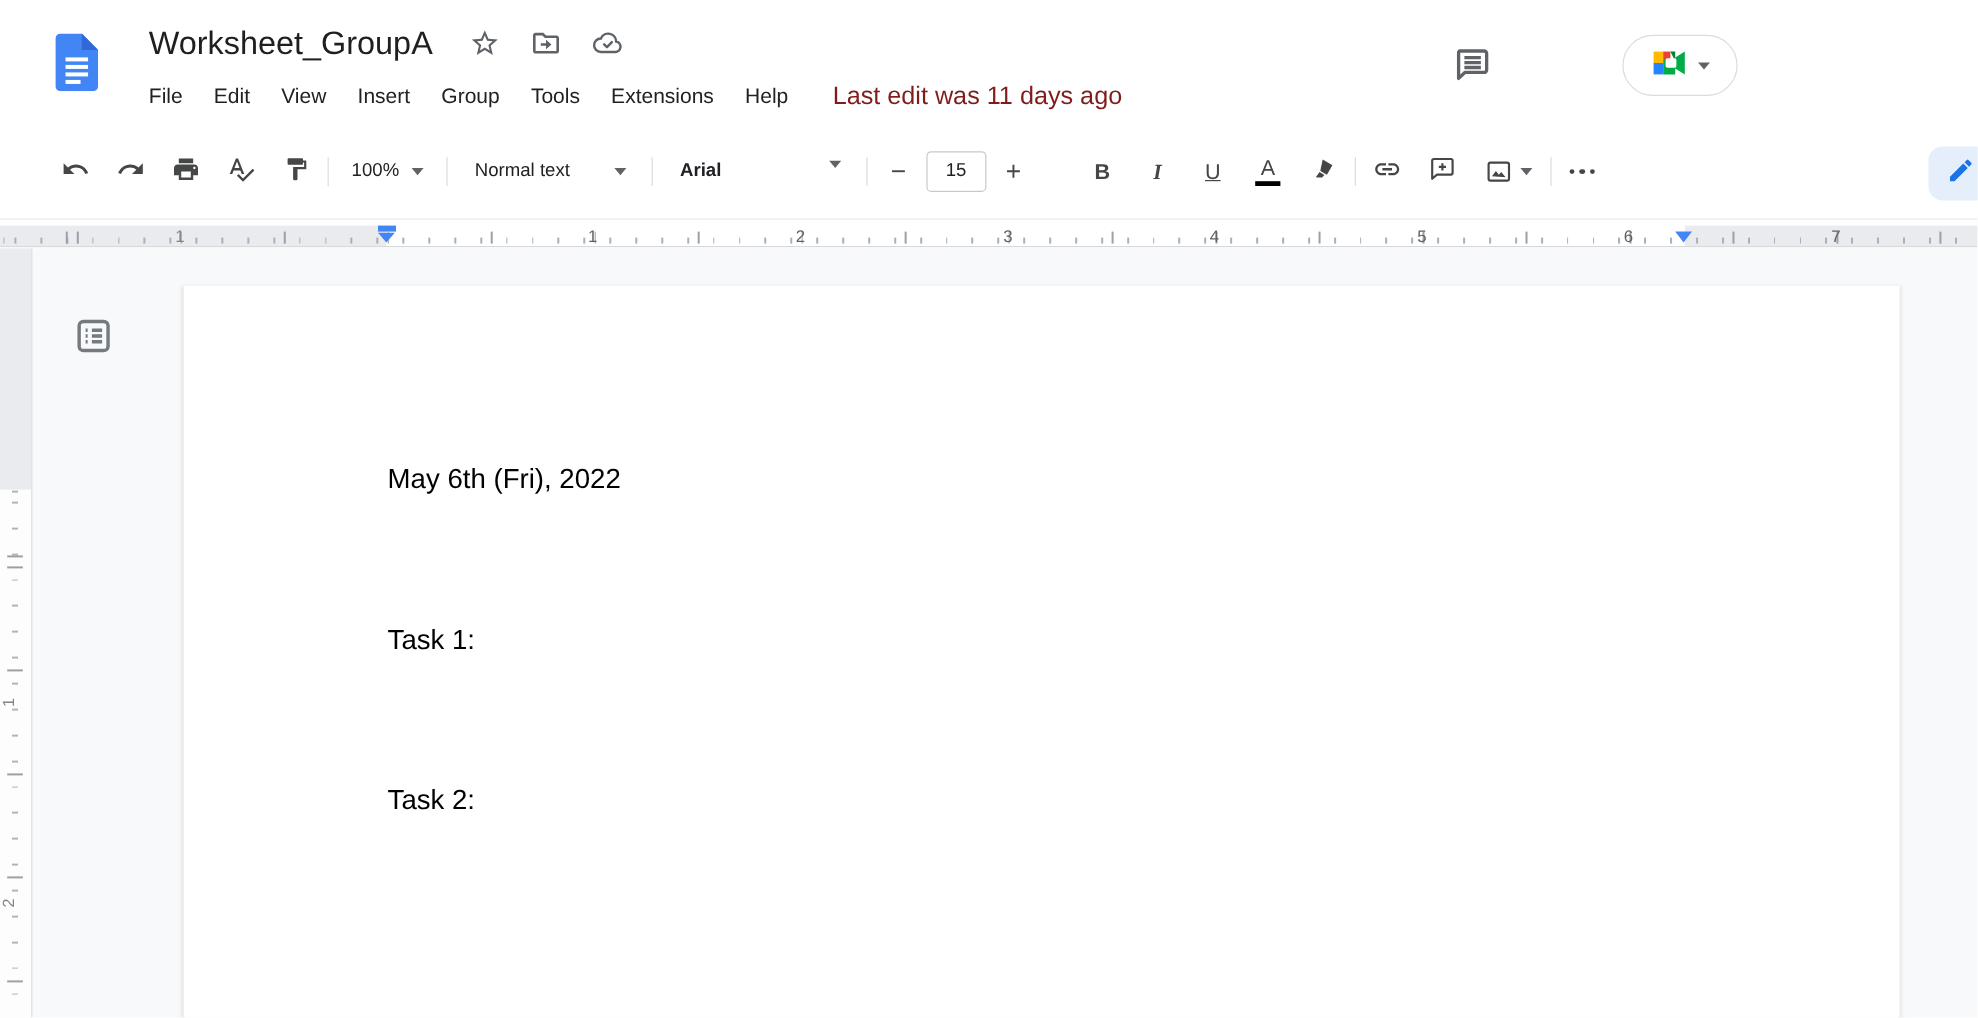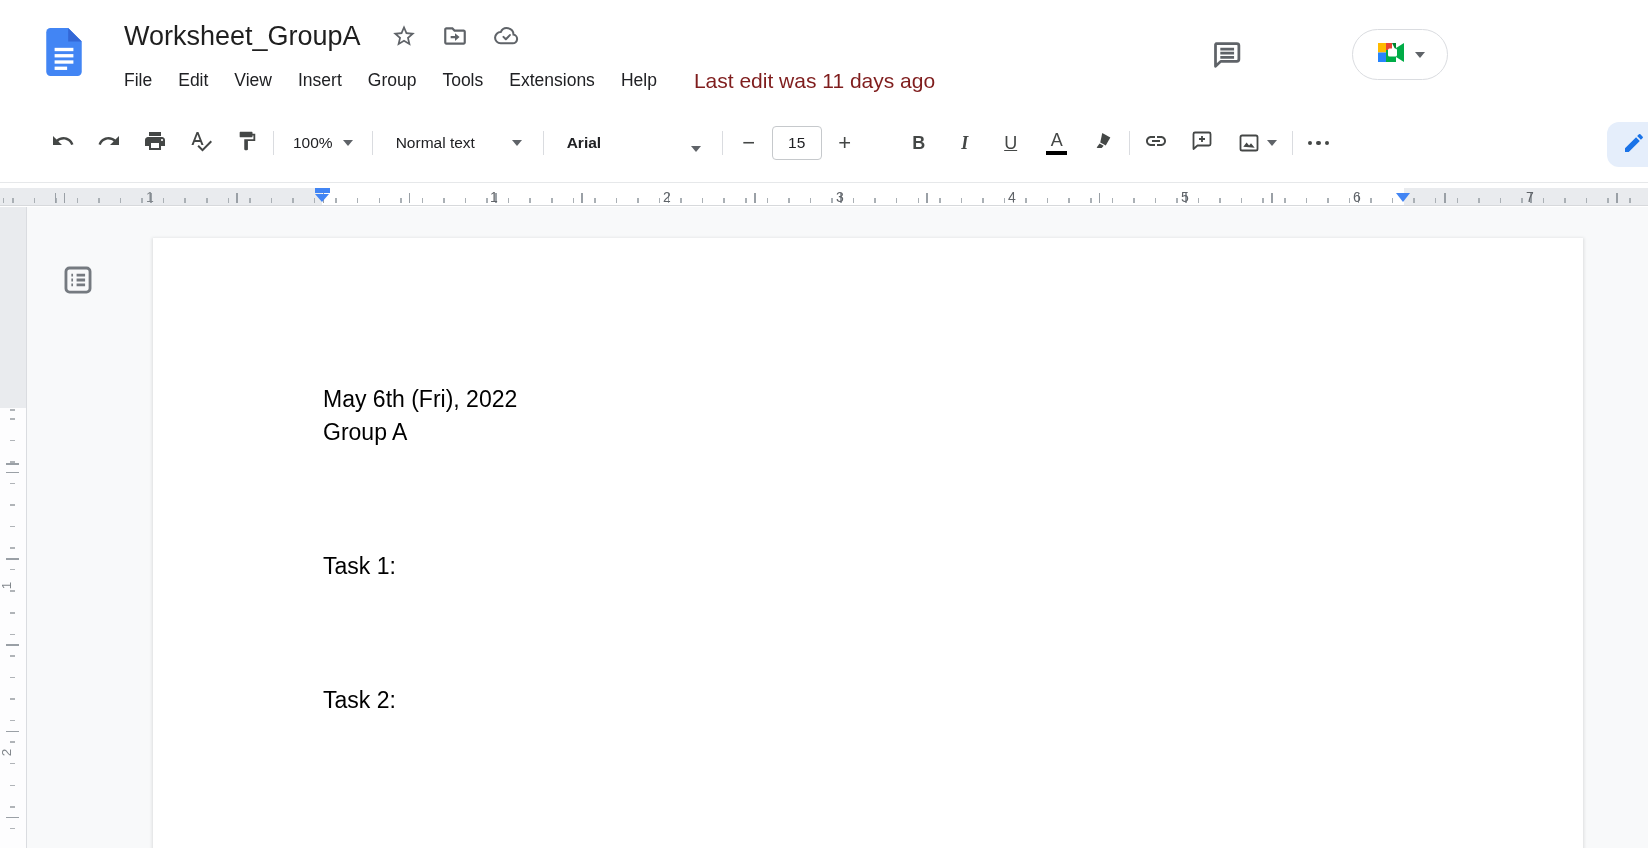--- a/index.html
+++ b/index.html
@@ -24,21 +24,21 @@
   .share-label { font-size:18.5px; font-weight:700; color:#fff; letter-spacing:.2px; }
 
   
   .toolbar { position:absolute; left:0; top:104px; width:1648px; height:79px; background:#fff; border-bottom:1px solid #e6e8ea; display:flex; align-items:center; padding-left:46px; }
   .tb-btn { width:34px; height:34px; border-radius:4px; display:flex; align-items:center; justify-content:center; cursor:pointer; flex:none; }
   .tb-gap { margin-left:12px; }
   .tb-sep { width:1px; height:24px; background:#dadce0; margin:0 9px; flex:none; }
   .tb-text { font-size:15.5px; color:#202124; }
   .tb-zoom { display:flex; align-items:center; gap:10px; padding:6px 10px; border-radius:4px; cursor:pointer; flex:none; }
   .tb-styles { width:152px; display:flex; align-items:center; justify-content:space-between; padding:6px 12px 6px 14px; border-radius:4px; cursor:pointer; flex:none; }
-  .tb-font { width:160px; display:flex; align-items:flex-end; justify-content:space-between; padding:6px 12px 6px 14px; border-radius:4px; cursor:pointer; flex:none; }
+  .tb-font { width:160px; display:flex; align-items:flex-start; justify-content:space-between; padding:6px 12px 6px 14px; border-radius:4px; cursor:pointer; flex:none; }
   .caret { width:0; height:0; border-left:5px solid transparent; border-right:5px solid transparent; border-top:6px solid #5f6368; flex:none; }
   .fs-box { width:50px; height:34px; border:1px solid #c6c9cc; border-radius:4px; display:flex; align-items:center; justify-content:center; margin:0 6px; flex:none; cursor:text; }
   .fs-box .tb-text { font-size:15.5px; }
   .pm { font-size:22px; color:#444746; line-height:1; }
   .fmt-letter { font-size:18px; font-weight:700; color:#444746; line-height:1; }
   .a-color { position:relative; display:flex; flex-direction:column; align-items:center; }
   .a-color .bar { width:21px; height:4.5px; background:#000; margin-top:2px; }
   .u-letter { text-decoration:underline; font-weight:700; }
   .dots { display:flex; gap:4px; }
   .dots i { width:4.5px; height:4.5px; border-radius:50%; background:#444746; }
@@ -326,21 +326,20 @@
         <svg width="34" height="34" viewBox="0 0 24 24" fill="none" stroke="#757a80" stroke-width="2">
           <rect x="3.5" y="3.5" width="17" height="17" rx="2.5"></rect>
           <path d="M7.3 8.6h1.2M11 8.6h6M7.3 12h1.2M11 12h6M7.3 15.4h1.2M11 15.4h6"></path>
         </svg>
       </span>
     </div>
 
     <div class="page">
       <div class="page-text">
         <div class="doc-line">May 6th (Fri), 2022</div>
-        <div class="doc-line">Group A</div>
         <div class="doc-line"></div>
         <div class="doc-line"></div>
         <div class="doc-line"></div>
         <div class="doc-line">Task 1:</div>
         <div class="doc-line"></div>
         <div class="doc-line"></div>
         <div class="doc-line"></div>
         <div class="doc-line">Task 2:</div>
       </div>
     </div>

